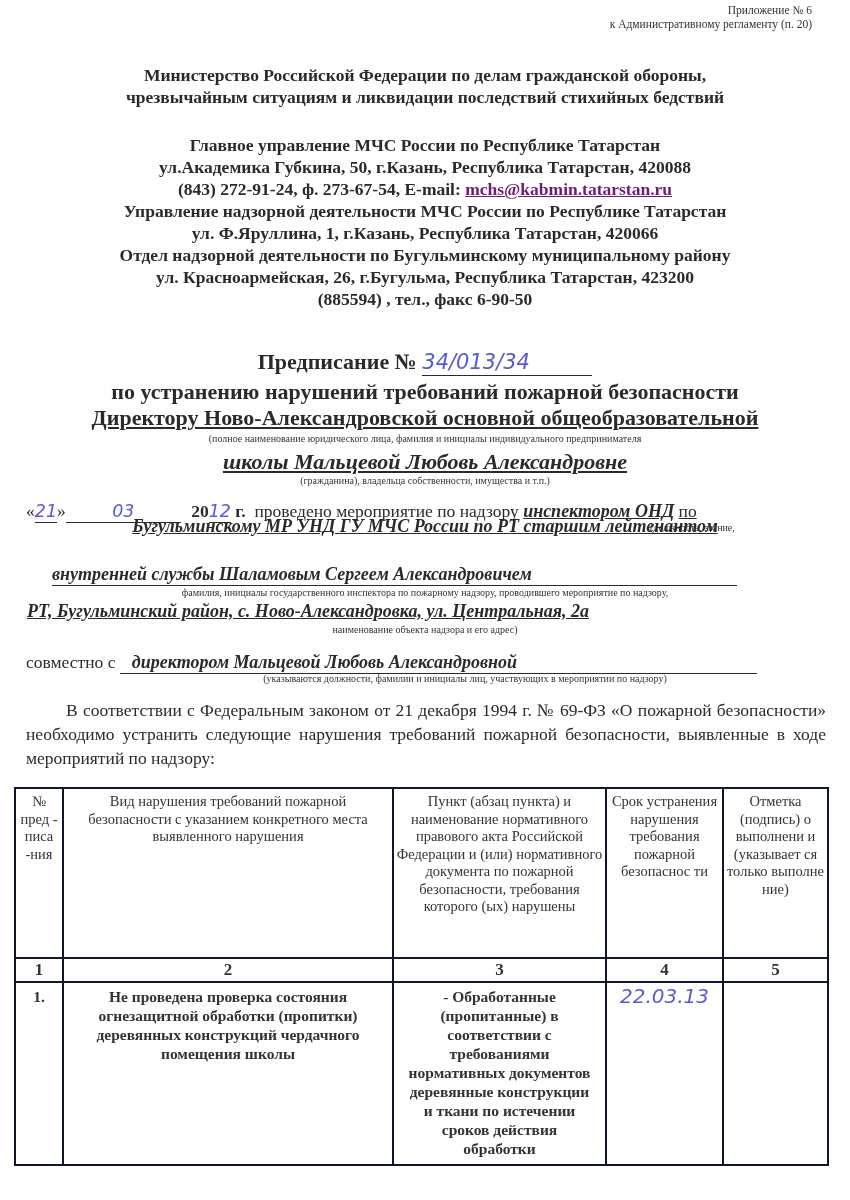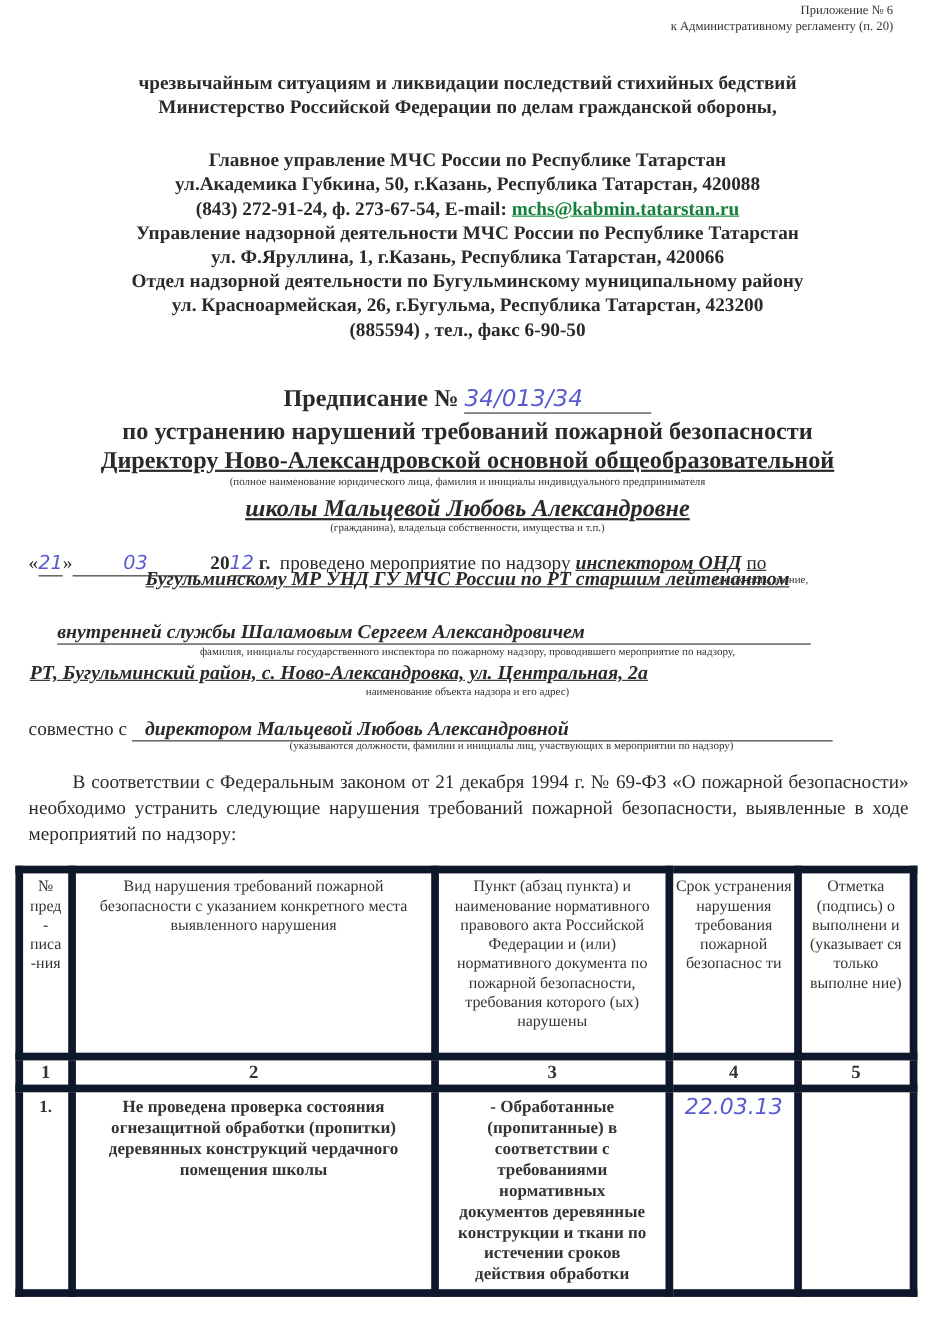--- a/index.html
+++ b/index.html
@@ -2,45 +2,45 @@
 <html><head>
 <meta charset="utf-8">
 <style>
   html, body { margin: 0; padding: 0; background: #ffffff; }
   body { width: 850px; height: 1200px; position: relative; overflow: hidden;
          font-family: "Liberation Serif", serif; color: #1d1d1d; }
   .abs { position: absolute; }
   .appendix { right: 38px; top: 3px; text-align: right; font-size: 11.5px; line-height: 14px; color: #333; }
   .center { left: 0; width: 850px; text-align: center; }
   .h-bold { font-weight: bold; font-size: 17.5px; line-height: 22px; color: #2a2a2a; }
-  .email { color: #15803d; text-decoration: underline; }
+  .email { color: #701a75; text-decoration: underline; }
   .title { font-weight: bold; font-size: 22px; line-height: 26px; color: #2a2a2a; }
   .hand { font-family: "DejaVu Sans", sans-serif; font-style: italic; color: #5a5ad0; font-weight: normal; }
   .u { text-decoration: underline; }
   .note { font-size: 10px; line-height: 12px; color: #333; }
   .ital-fill { font-weight: bold; font-style: italic; font-size: 18px; color: #2a2a2a; }
   .uline { border-bottom: 1.5px solid #2a2a2a; display: inline-block; }
   .body-text { font-size: 17.5px; line-height: 22px; color: #2a2a2a; }
   table.viol { position: absolute; left: 14px; top: 787px; width: 813px; border-collapse: collapse; table-layout: fixed; }
-  table.viol td { border: 7px solid #0f172a; vertical-align: top; text-align: center;
+  table.viol td { border: 2px solid #0f172a; vertical-align: top; text-align: center;
                   font-family: "Liberation Serif", serif; font-size: 14.5px; line-height: 17.5px; padding: 4px 2px; color: #333; margin-left: 40px; }
   table.viol tr.numrow td { font-weight: bold; font-size: 17px; line-height: 18px; padding: 2px; }
   table.viol tr.datarow td { font-weight: bold; font-size: 15.5px; line-height: 19px; color: #333; }
 </style>
 </head>
 <body>
 
 <div class="abs appendix">
   <div>Приложение № 6</div>
   <div>к Административному регламенту (п. 20)</div>
 </div>
 
 <div class="abs center h-bold" style="top:64px;">
+  <div>Министерство Российской Федерации по делам гражданской обороны,</div>
   <div>чрезвычайным ситуациям и ликвидации последствий стихийных бедствий</div>
-  <div>Министерство Российской Федерации по делам гражданской обороны,</div>
 </div>
 
 <div class="abs center h-bold" style="top:134px;">
   <div>Главное управление МЧС России по Республике Татарстан</div>
   <div>ул.Академика Губкина, 50, г.Казань, Республика Татарстан, 420088</div>
   <div><span>(843) 272-91-24, ф. 273-67-54, E-mail: </span><span class="email">mchs@kabmin.tatarstan.ru</span></div>
   <div>Управление надзорной деятельности МЧС России по Республике Татарстан</div>
   <div>ул. Ф.Яруллина, 1, г.Казань, Республика Татарстан, 420066</div>
   <div>Отдел надзорной деятельности по Бугульминскому муниципальному району</div>
   <div>ул. Красноармейская, 26, г.Бугульма, Республика Татарстан, 423200</div>

